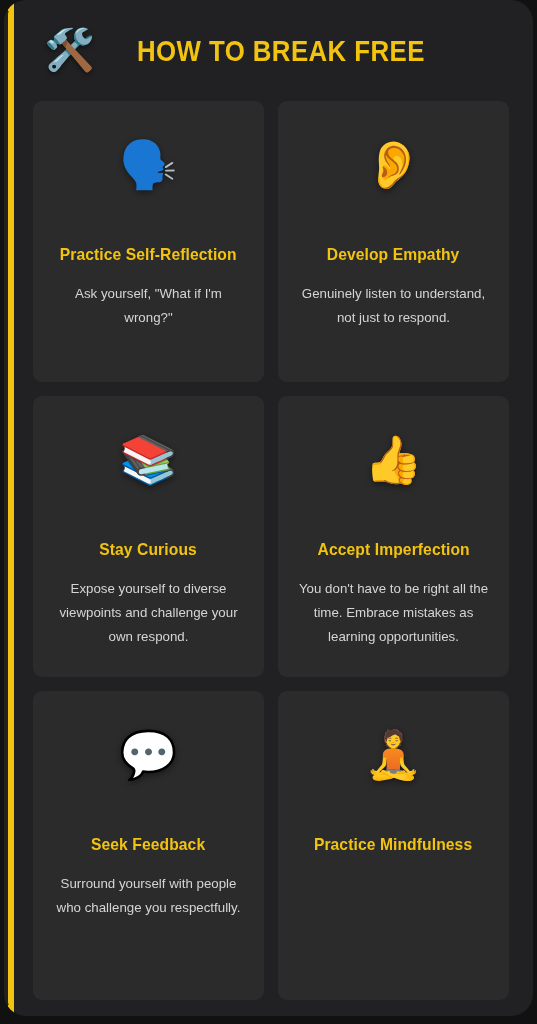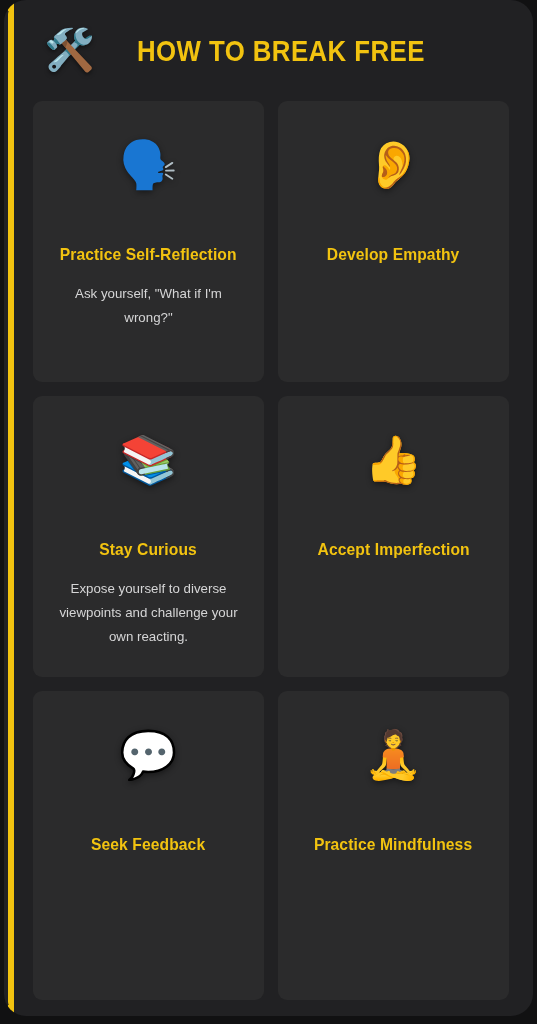--- a/index.html
+++ b/index.html
@@ -159,36 +159,39 @@
 
         <div class="card row1">
           <div class="card-icon">🗣️</div>
           <div class="card-title">Practice Self-Reflection</div>
           <div class="card-desc">Ask yourself, "What if I'm wrong?"</div>
         </div>
 
         <div class="card row1">
           <div class="card-icon">👂</div>
           <div class="card-title">Develop Empathy</div>
+          <div class="card-desc">Genuinely listen to understand, not just to respond.</div>
         </div>
 
         <div class="card row2">
           <div class="card-icon">📚</div>
           <div class="card-title">Stay Curious</div>
-          <div class="card-desc">Expose yourself to diverse viewpoints and challenge your own reacting.</div>
+          <div class="card-desc">Expose yourself to diverse viewpoints and challenge your own respond.</div>
         </div>
 
         <div class="card row2">
           <div class="card-icon">👍</div>
           <div class="card-title">Accept Imperfection</div>
+          <div class="card-desc">You don't have to be right all the time. Embrace mistakes as learning opportunities.</div>
         </div>
 
         <div class="card row3">
           <div class="card-icon">💬</div>
           <div class="card-title">Seek Feedback</div>
+          <div class="card-desc">Surround yourself with people who challenge you respectfully.</div>
         </div>
 
         <div class="card row3">
           <div class="card-icon">🧘</div>
           <div class="card-title">Practice Mindfulness</div>
         </div>
 
       </div>
     </div>
   </div>

